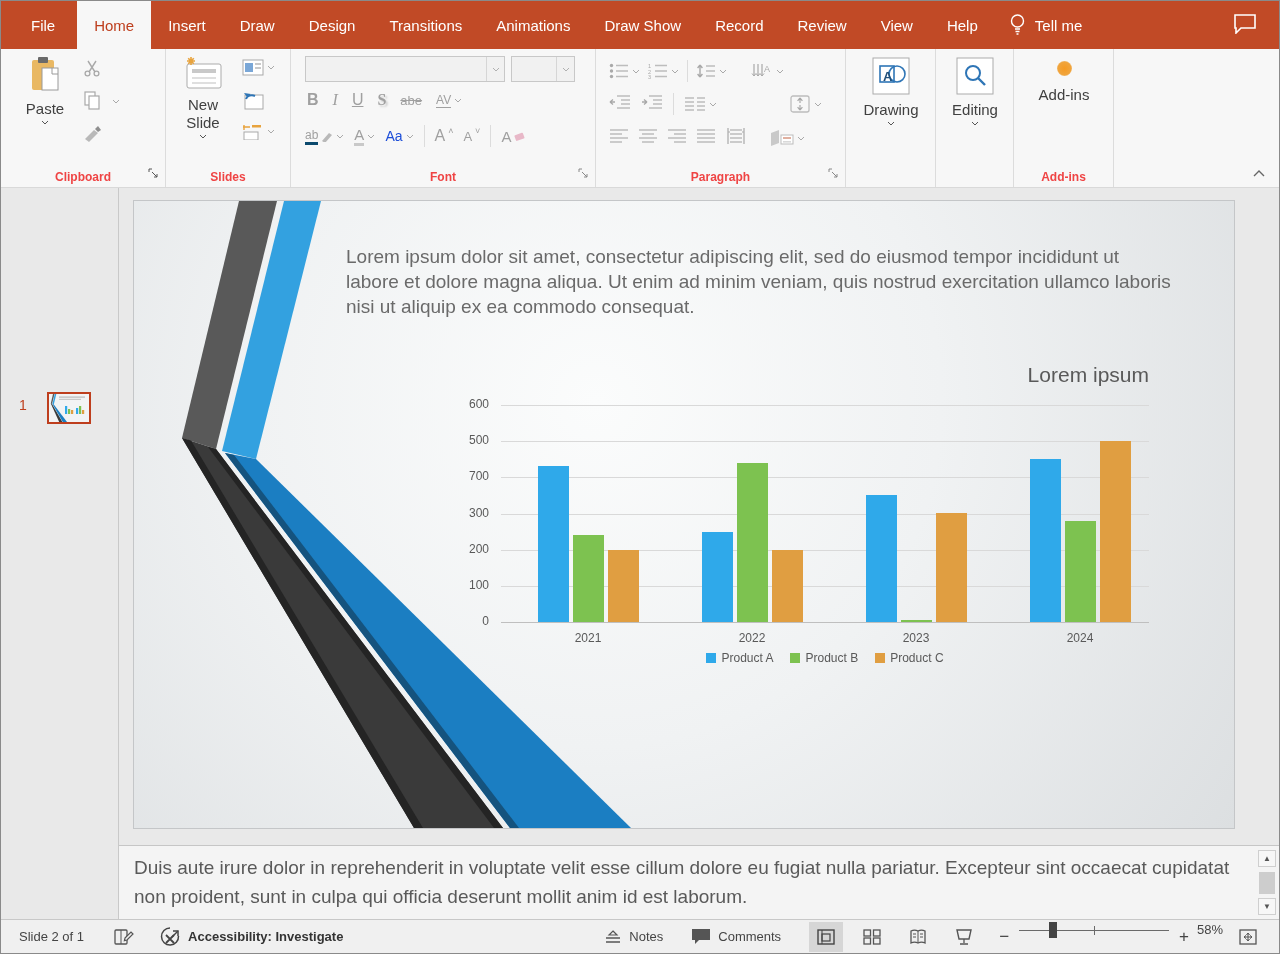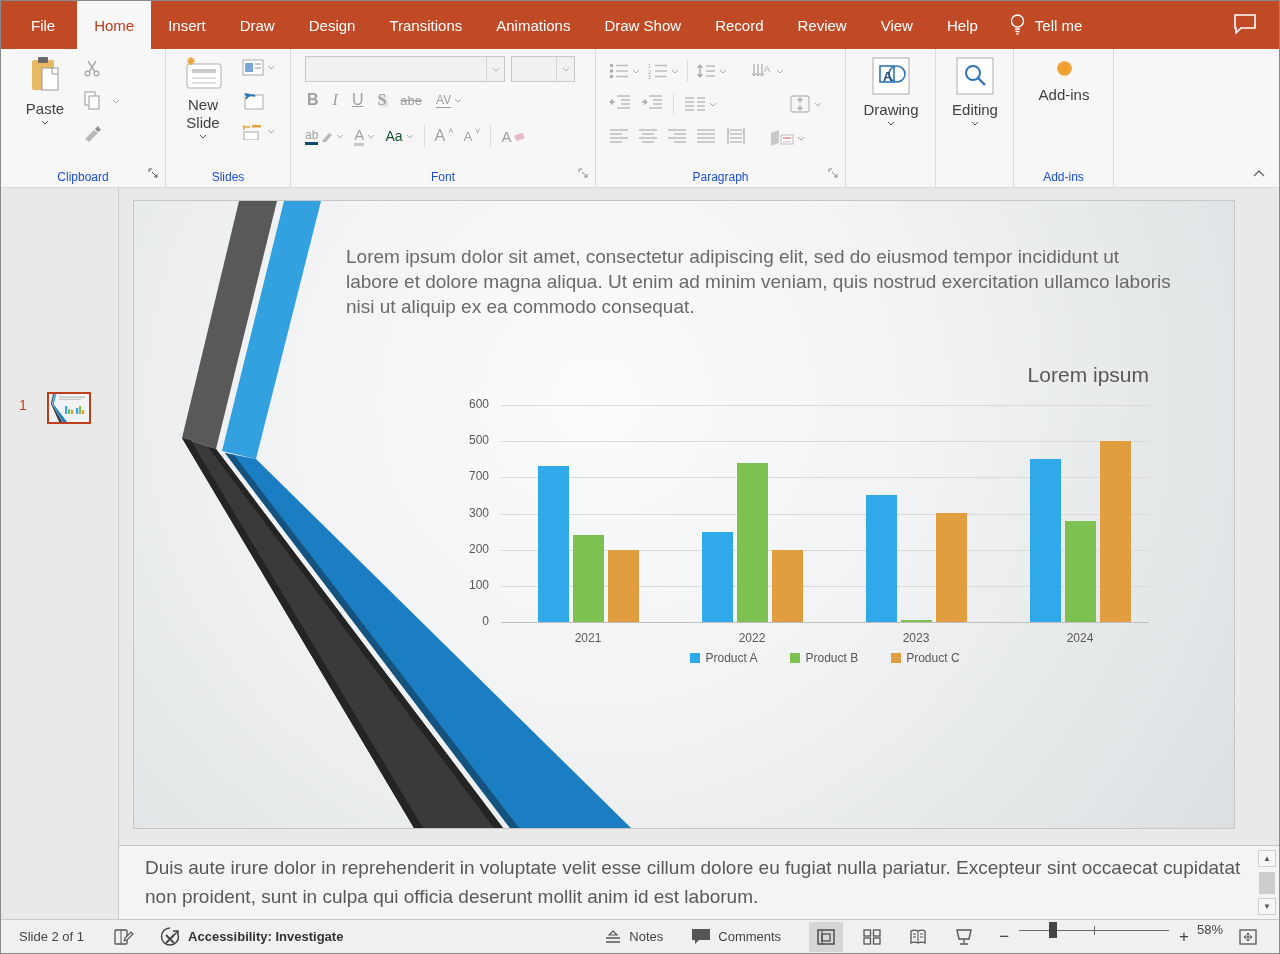--- a/index.html
+++ b/index.html
@@ -10,21 +10,21 @@
   .tabbar { height:48px; background:#C14A26; display:flex; align-items:stretch; flex:0 0 auto; }
   .tab { color:#fff; font-size:15px; display:flex; align-items:center; padding:0 17px; cursor:default; }
   .tab.first { margin-left:8px; padding:0 22px; }
   .tab.selected { background:#F7F7F7; color:#BE3E1D; }
   .tellme { display:flex; align-items:center; gap:9px; color:#fff; font-size:15px; padding:0 14px; }
   .tab-comment { margin-left:auto; display:flex; align-items:center; padding:0 22px; }
 
   
   .ribbon { height:139px; background:#F7F7F7; border-bottom:1px solid #D9D9D9; display:flex; position:relative; flex:0 0 auto; }
   .rgroup { position:relative; height:100%; border-right:1px solid #DCDCDC; }
-  .rgroup-label { position:absolute; bottom:3px; left:0; right:0; text-align:center; font-size:12px; color:#1d4ed8; }
+  .rgroup-label { position:absolute; bottom:3px; left:0; right:0; text-align:center; font-size:12px; color:#ef4444;font-weight:bold; }
   .launcher { position:absolute; bottom:4px; right:6px; }
   .bigbtn { position:absolute; display:flex; flex-direction:column; align-items:center; gap:2px; }
   .biglabel { font-size:15px; color:#404040; text-align:center; line-height:18px; }
   .combo { position:absolute; height:26px; background:#F1F1F1; border:1px solid #C8C8C8; display:flex; align-items:center; justify-content:flex-end; }
   .combo .cbtn { width:18px; height:100%; border-left:1px solid #D6D6D6; display:flex; align-items:center; justify-content:center; }
   .ric { position:absolute; display:flex; align-items:center; gap:3px; }
   .chev { flex:0 0 auto; }
   .ribbon-collapse { position:absolute; right:14px; bottom:6px; }
 
   .fbtn { font-size:16px; color:#A0A0A0; font-family:"Liberation Serif", serif; }
@@ -47,27 +47,27 @@
            box-shadow:0 0 0 1px #C4C6C8; }
   .slide-decor { position:absolute; left:0; top:0; }
   .slide-body-text { position:absolute; left:212px; top:43px; width:830px; font-size:19px; line-height:25px; color:#6A6A6A; }
   #chart-area { position:absolute; inset:0; }
   .chart-title { position:absolute; left:367px; top:162px; width:648px; text-align:right; font-size:21px; color:#595959; }
   .gridline { position:absolute; height:1px; background:#D9D9D9; }
   .gridline.axis { background:#BFBFBF; }
   .ytick { position:absolute; width:46px; text-align:right; font-size:12px; color:#595959; }
   .xtick { position:absolute; width:80px; text-align:center; font-size:12px; color:#595959; }
   .bar { position:absolute; }
-  .legend { position:absolute; left:367px; top:450px; width:648px; display:flex; justify-content:center; gap:33px; }
+  .legend { position:absolute; left:367px; top:450px; width:648px; display:flex; justify-content:center; gap:17px; }
   .legend-item { display:flex; align-items:center; gap:5px; font-size:12px; color:#595959; }
   .legend-swatch { width:10px; height:10px; }
 
   
   .notes { height:74px; background:#F4F4F4; border-top:1px solid #C6C6C6; position:relative; flex:0 0 auto; }
-  .notes-text { position:absolute; left:26px; top:7px; width:1110px; font-size:19px; line-height:29px; color:#595959; }
+  .notes-text { position:absolute; left:15px; top:7px; width:1110px; font-size:19px; line-height:29px; color:#595959; }
   .vscroll { position:absolute; right:3px; top:4px; bottom:4px; width:18px; }
   .varrow { position:absolute; left:0; width:18px; height:17px; background:#F7F7F7; border:1px solid #CFCFCF; display:flex; align-items:center; justify-content:center; font-size:8px; color:#555; }
   .vthumb { position:absolute; left:1px; top:22px; width:16px; height:22px; background:#CDCDCD; }
 
   
   .statusbar { height:34px; background:#F0F0F0; border-top:1px solid #C8C8C8; display:flex; align-items:center; font-size:13px; color:#444; flex:0 0 auto; }
   .sb-item { display:flex; align-items:center; gap:7px; }
   .sb-left { display:flex; align-items:center; }
   .sb-right { margin-left:auto; display:flex; }
   .sb-viewbtn { width:34px; height:30px; display:flex; align-items:center; justify-content:center; }
@@ -246,21 +246,21 @@
               <path d="M1 1l3 3 3-3" stroke="#A9A9A9" fill="none"></path>
             </svg>
         </span>
         <span class="ric" style="position:static">
           <span style="font-size:15px;color:#A0A0A0;border-bottom:3px solid #C9C9C9">A</span>
           <svg class="chev" width="8" height="5" viewBox="0 0 8 5">
               <path d="M1 1l3 3 3-3" stroke="#A9A9A9" fill="none"></path>
             </svg>
         </span>
         <span class="ric" style="position:static">
-          <span style="font-size:14px;color:#14532d">Aa</span>
+          <span style="font-size:14px;color:#1d4ed8">Aa</span>
           <svg class="chev" width="8" height="5" viewBox="0 0 8 5">
               <path d="M1 1l3 3 3-3" stroke="#A9A9A9" fill="none"></path>
             </svg>
         </span>
         <span style="width:1px;height:22px;background:#DCDCDC"></span>
         <span class="ric" style="position:static">
           <span style="font-size:16px;color:#A0A0A0">A</span>
             <span style="font-size:9px;color:#A0A0A0;margin-top:-10px">˄</span>
         </span>
         <span class="ric" style="position:static">

